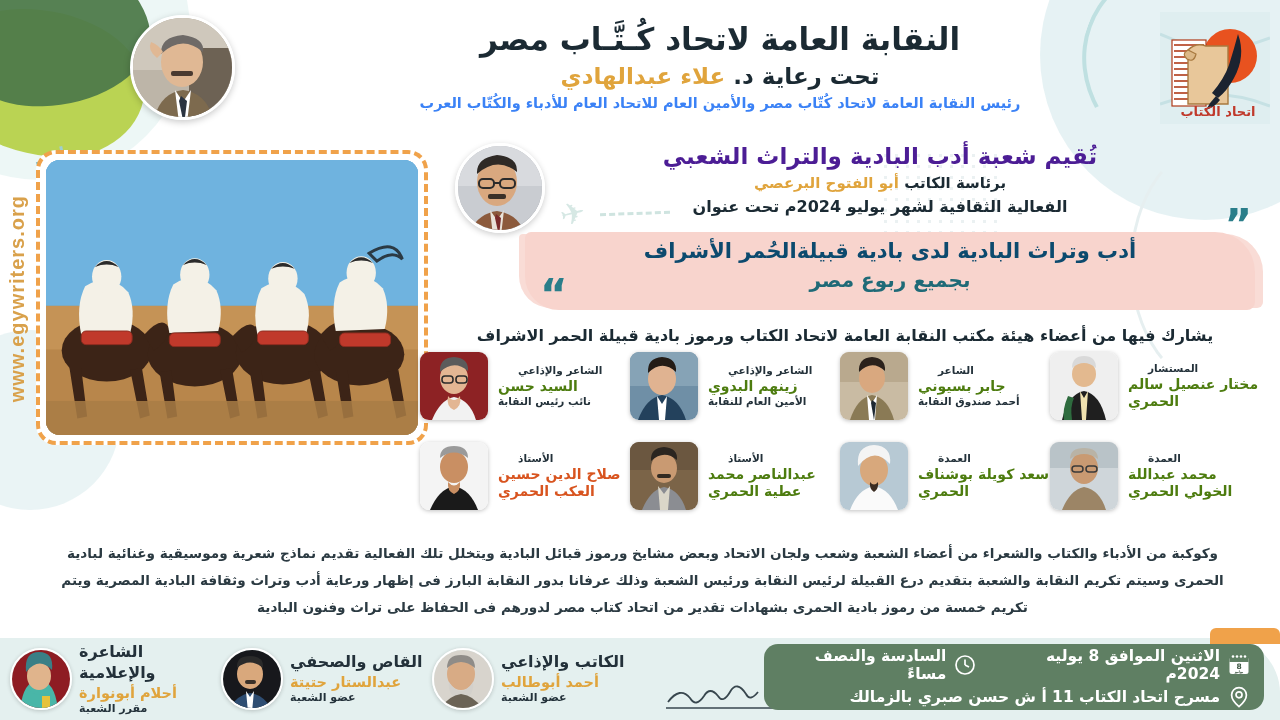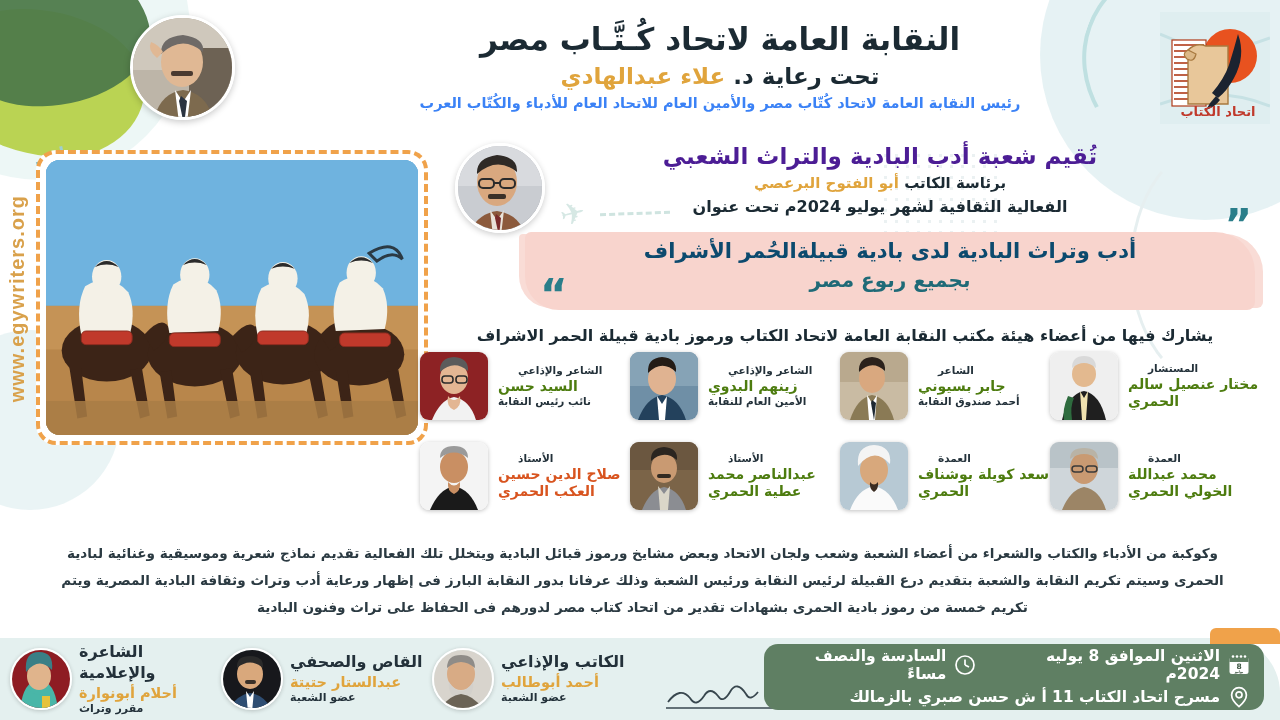--- a/index.html
+++ b/index.html
@@ -562,21 +562,21 @@
           <rect x="26" y="30" width="11" height="4" rx="2" fill="#3a3028"></rect>
           <path d="M8 62 q9 -17 23 -19 q15 2 23 19z" fill="#2e4d72"></path>
           <path d="M27 41 l4 6 l4 -6 l-2 21 h-4z" fill="#ffffff"></path>
         </svg>
       </div>
     </div>
     <div class="bperson">
       <div class="bp-text">
         <div class="bp-title">الشاعرة والإعلامية</div>
         <div class="bp-name">أحلام أبونوارة</div>
-        <div class="bp-role">مقرر وتراث</div>
+        <div class="bp-role">مقرر الشعبة</div>
       </div>
       <div class="bp-photo">
         <svg width="62" height="62" viewBox="0 0 62 62">
           <rect width="62" height="62" fill="#8e1c23"></rect>
           <path d="M12 62 q2 -30 19 -33 q17 3 19 33z" fill="#49b6a8"></path>
           <ellipse cx="31" cy="26" rx="12" ry="14" fill="#e0b48c"></ellipse>
           <path d="M18 22 q13 -16 26 -2 q2 -18 -13 -18 q-15 0 -13 20z" fill="#3a7f86"></path>
           <path d="M20 40 q11 9 22 0 q3 12 -11 16 q-14 -4 -11 -16z" fill="#49b6a8"></path>
           <rect x="34" y="46" width="8" height="16" fill="#e6c23a"></rect>
         </svg>

